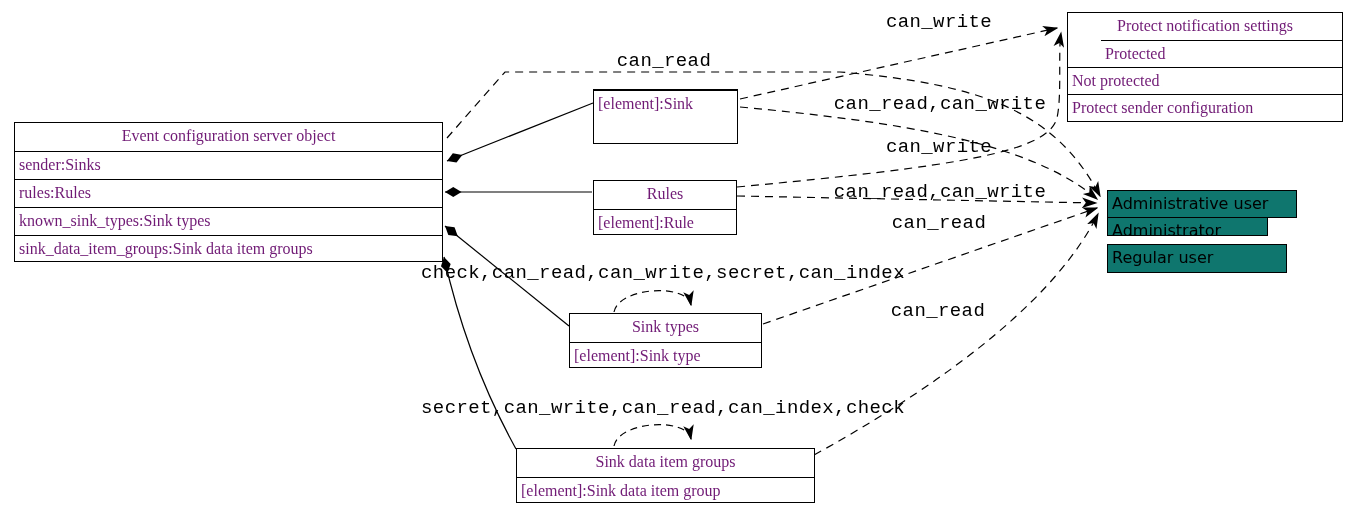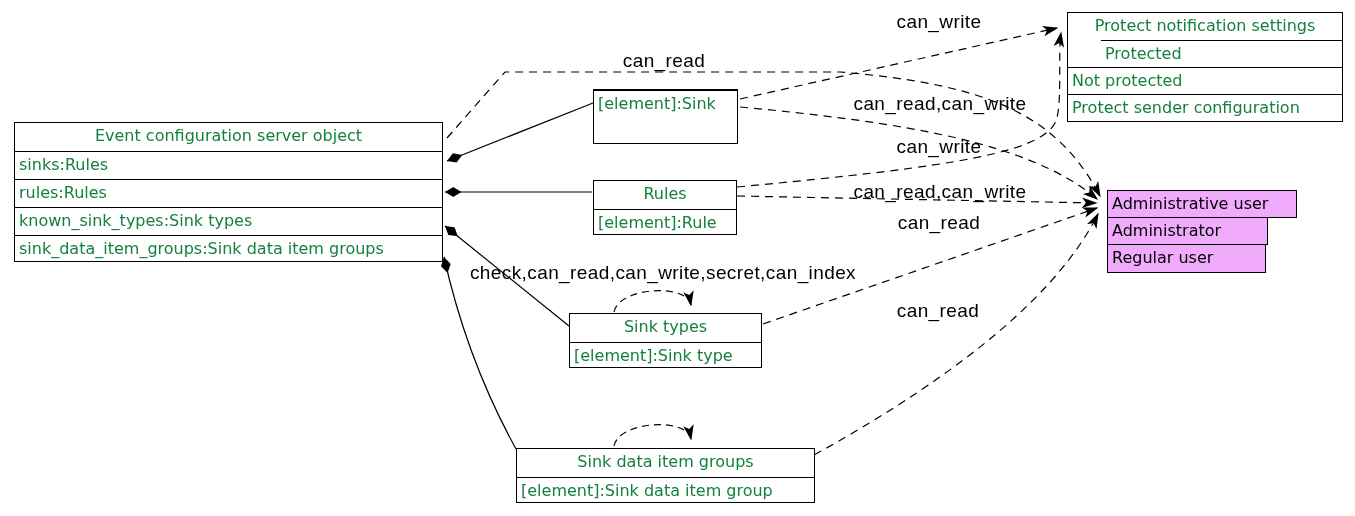--- a/index.html
+++ b/index.html
@@ -10,21 +10,22 @@
     font-family:"DejaVu Sans","Liberation Sans",sans-serif;
     overflow:hidden;
   }
   #edges{position:absolute;left:0;top:0;width:1355px;height:516px;}
   .node{
     position:absolute;
     border:1px solid #000;
     background:#fff;
     box-sizing:border-box;
     font-size:16px;
-    color:#15803d;
+    color:#701a75;
+    font-family:Liberation Serif, serif;
   }
   .node .trow{
     box-sizing:border-box;
     height:28px;
     line-height:26px;
     text-align:center;
     white-space:nowrap;
     overflow:hidden;
     padding:0 4px;
   }
@@ -34,33 +35,33 @@
     line-height:26px;
     border-top:1px solid #000;
     text-align:left;
     white-space:nowrap;
     overflow:hidden;
     padding:0 4px;
   }
   .plainbox{
     position:absolute;
     border:1px solid #000;
-    background:#f0abfc;
+    background:#0f766e;
     box-sizing:border-box;
     font-size:16px;
     line-height:26px;
     white-space:nowrap;
     overflow:hidden;
     padding:0 4px;
     color:#000;
   }
   .elabel{
     position:absolute;
     transform:translateX(-50%);
-    font-family:Liberation Sans, sans-serif;
+    font-family:Liberation Mono, monospace;
     font-size:19px;
     letter-spacing:0.4px;
     white-space:nowrap;
     color:#000;
   }
 </style>
 </head>
 <body>
 
 <div id="canvas">
@@ -86,21 +87,21 @@
     <path d="M737,187 C960,166 1048,152 1057,118 C1062,95 1058,52 1061,33" stroke="#000" stroke-width="1.2" fill="none" stroke-dasharray="8 6" marker-end="url(#arrow)"></path>
     <path d="M737,196 L1096,203" stroke="#000" stroke-width="1.2" fill="none" stroke-dasharray="8 6" marker-end="url(#arrow)"></path>
     <path d="M763,324 L1097,208" stroke="#000" stroke-width="1.2" fill="none" stroke-dasharray="8 6" marker-end="url(#arrow)"></path>
     <path d="M814,455 Q1040,330 1098,214" stroke="#000" stroke-width="1.2" fill="none" stroke-dasharray="8 6" marker-end="url(#arrow)"></path>
     <path d="M614,312 C619,287 687,283 691,305" stroke="#000" stroke-width="1.2" fill="none" stroke-dasharray="7 5" marker-end="url(#arrow)"></path>
     <path d="M614,446 C619,421 687,417 691,439" stroke="#000" stroke-width="1.2" fill="none" stroke-dasharray="7 5" marker-end="url(#arrow)"></path>
   </svg>
 
   <div class="node" style="left:14px;top:122px;width:429px;height:140px;">
     <div class="trow">Event configuration server object</div>
-    <div class="arow">sinks:Rules</div>
+    <div class="arow">sender:Sinks</div>
     <div class="arow">rules:Rules</div>
     <div class="arow">known_sink_types:Sink types</div>
     <div class="arow">sink_data_item_groups:Sink data item groups</div>
   </div>
 
   <div class="node" style="left:593px;top:89px;width:145px;height:55px;">
     <div class="arow">[element]:Sink</div>
   </div>
 
   <div class="node" style="left:593px;top:180px;width:144px;height:55px;">
@@ -119,25 +120,26 @@
   </div>
 
   <div class="node" style="left:1067px;top:12px;width:276px;height:110px;">
     <div class="trow" style="height:27px;line-height:25px;">Protect notification settings</div>
     <div class="arow" style="height:27px;line-height:25px;margin-left:33px;">Protected</div>
     <div class="arow" style="height:27px;line-height:25px;">Not protected</div>
     <div class="arow" style="height:28px;line-height:26px;">Protect sender configuration</div>
   </div>
 
   <div class="plainbox" style="left:1107px;top:190px;width:190px;height:28px;">Administrative user</div>
-  <div class="plainbox" style="left:1107px;top:217px;width:161px;height:28px;">Administrator</div>
-  <div class="plainbox" style="left:1107px;top:244px;width:159px;height:29px;">Regular user</div>
+  <div class="plainbox" style="left:1107px;top:217px;width:161px;height:19px;">Administrator</div>
+  <div class="plainbox" style="left:1107px;top:244px;width:180px;height:29px;">Regular user</div>
 
   <div class="elabel" style="left:664px;top:50px;">can_read</div>
   <div class="elabel" style="left:939px;top:11px;">can_write</div>
   <div class="elabel" style="left:940px;top:93px;">can_read,can_write</div>
   <div class="elabel" style="left:939px;top:136px;">can_write</div>
   <div class="elabel" style="left:940px;top:181px;">can_read,can_write</div>
   <div class="elabel" style="left:939px;top:212px;">can_read</div>
   <div class="elabel" style="left:663px;top:262px;">check,can_read,can_write,secret,can_index</div>
   <div class="elabel" style="left:938px;top:300px;">can_read</div>
+  <div class="elabel" style="left:663px;top:397px;">secret,can_write,can_read,can_index,check</div>
 
 </div>
 
 </body></html>

